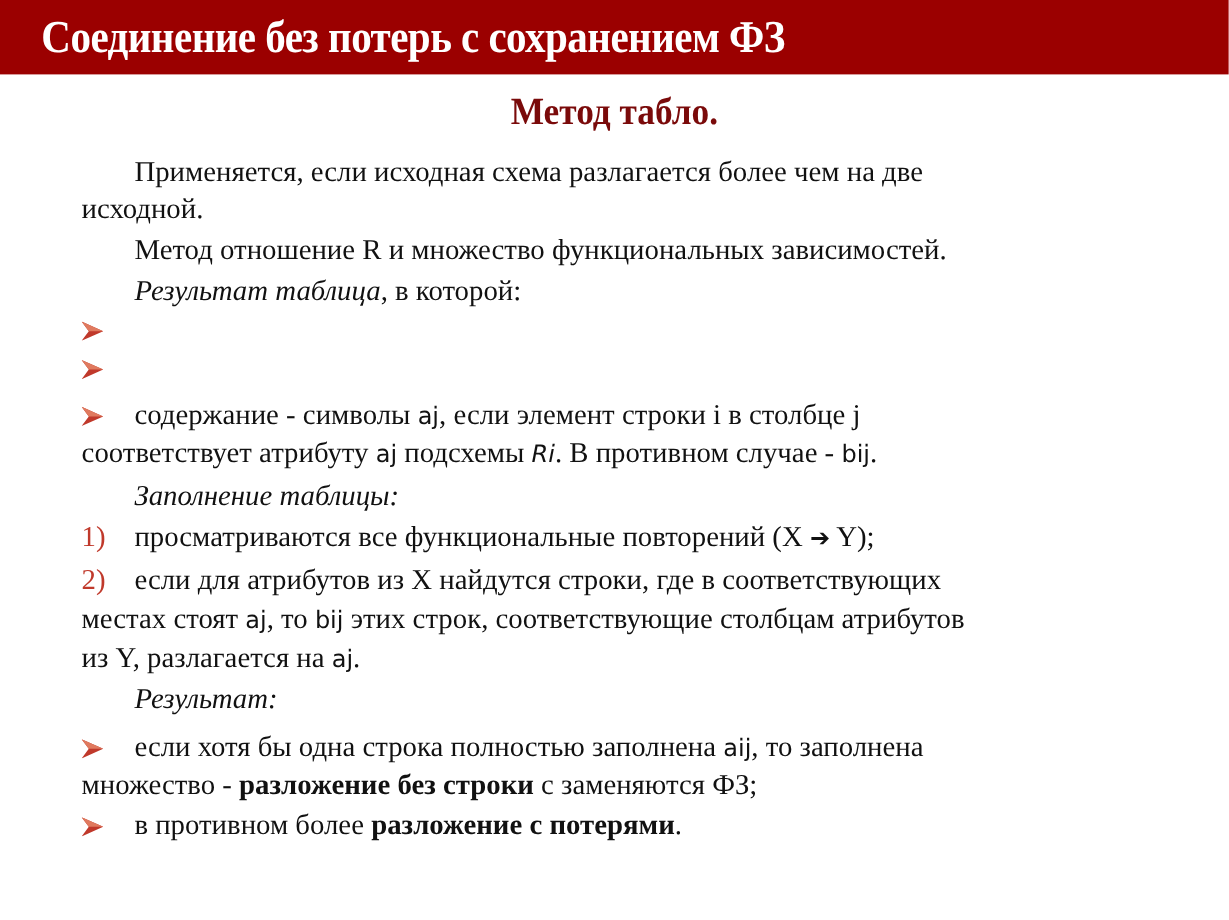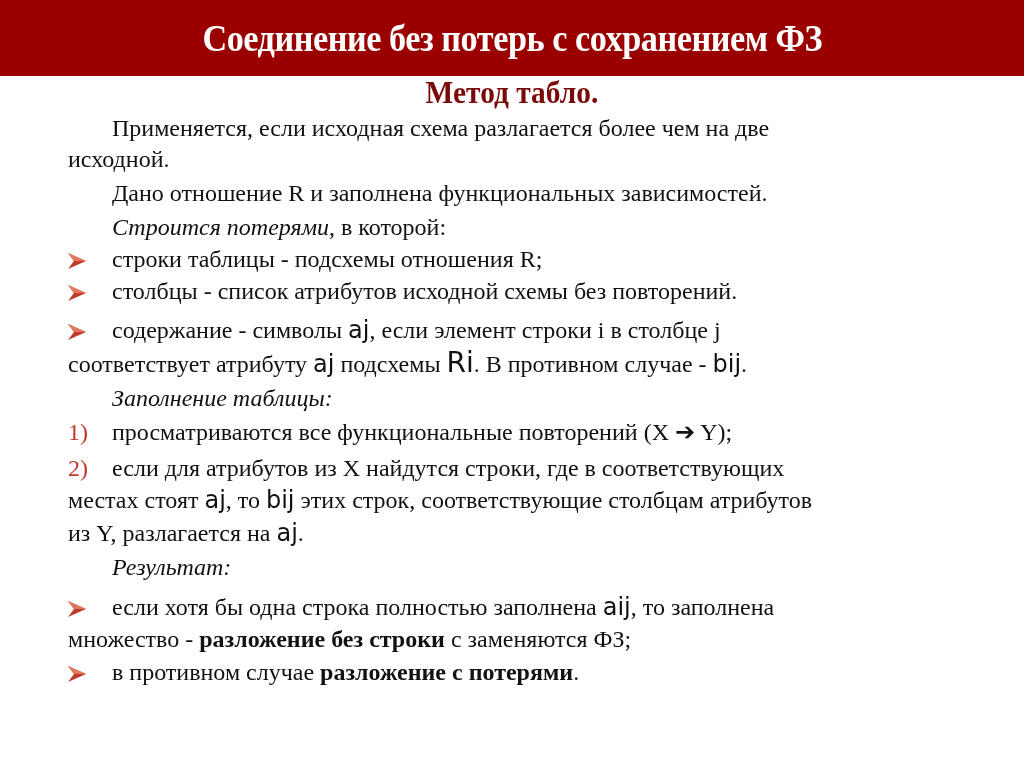--- a/index.html
+++ b/index.html
@@ -1,68 +1,68 @@
 <!DOCTYPE html>
 <html><head>
 <meta charset="utf-8">
 <style>
   html, body { margin: 0; padding: 0; }
   body {
     width: 1024px; height: 767px; background: #ffffff; position: relative; overflow: hidden;
     font-family: "Liberation Serif", "DejaVu Serif", serif; color: #111;
   }
   .header {
-    position: absolute; left: 0; top: 0; width: 1024px; height: 76px;
-    background: #9b0000; display: flex; align-items: center; justify-content: center;
+    position: absolute; left: 0; top: 0; width: 1024px; height: 62px;
+    background: #9b0000; display: flex; align-items: center; 
   }
   .header-title {
     color: #ffffff; font-weight: bold; font-size: 38px; letter-spacing: -0.5px;
     transform: scaleX(0.9); white-space: nowrap;
   }
   .subtitle {
     position: absolute; top: 74px; left: 0; width: 1024px; text-align: center;
     font-weight: bold; font-size: 32px; color: #7a0a0a; transform: scaleX(0.92);
   }
   .content { position: absolute; left: 68px; top: 113px; width: 900px; font-size: 24px; line-height: 31px; }
-  .line { position: absolute; left: 0; white-space: nowrap; }
+  .line { position: absolute; left: 0; white-space: nowrap; margin-top: 16px; }
   .ind { padding-left: 44px; }
   .it { font-style: italic; }
   .b { font-weight: bold; }
-  .sym { font-family: "DejaVu Sans", sans-serif; font-size: 24px; }
-  .symR { font-family: "DejaVu Sans", sans-serif; font-size: 28px; }
+  .sym { font-family: "DejaVu Sans", sans-serif; font-size: 20px; }
+  .symR { font-family: "DejaVu Sans", sans-serif; font-size: 20px; font-style: italic; }
   .bullet { display: inline-block; width: 44px; vertical-align: middle; }
   .bullet svg { display: block; }
   .num { color: #c0392b; display: inline-block; width: 44px; }
 </style>
 </head>
 <body>
 
 <div class="header">
   <span class="header-title">Соединение без потерь с сохранением ФЗ</span>
 </div>
 
 <div class="subtitle">Метод табло.</div>
 
 <div class="content">
   <div class="line ind" style="top:0px">Применяется, если исходная схема разлагается более чем на две</div>
   <div class="line" style="top:31px">исходной.</div>
-  <div class="line ind" style="top:65px">Дано отношение R и заполнена функциональных зависимостей.</div>
-  <div class="line ind" style="top:99px"><span class="it">Строится потерями</span><span>, в которой:</span></div>
+  <div class="line ind" style="top:65px">Метод отношение R и множество функциональных зависимостей.</div>
+  <div class="line ind" style="top:99px"><span class="it">Результат таблица</span><span>, в которой:</span></div>
 
   <div class="line" style="top:131px">
     <span class="bullet"><svg width="18" height="16" viewBox="0 0 18 16">
           <path d="M0 0 L18 8 L0 16 L6 8 Z" fill="#c0392b"></path>
           <path d="M0 0 L18 8 L6 8 Z" fill="#e07a5f"></path>
-        </svg></span><span>строки таблицы - подсхемы отношения R;</span>
+        </svg></span>
   </div>
   <div class="line" style="top:163px">
     <span class="bullet"><svg width="18" height="16" viewBox="0 0 18 16">
           <path d="M0 0 L18 8 L0 16 L6 8 Z" fill="#c0392b"></path>
           <path d="M0 0 L18 8 L6 8 Z" fill="#e07a5f"></path>
-        </svg></span><span>столбцы - список атрибутов исходной схемы без повторений.</span>
+        </svg></span>
   </div>
   <div class="line" style="top:202px">
     <span class="bullet"><svg width="18" height="16" viewBox="0 0 18 16">
           <path d="M0 0 L18 8 L0 16 L6 8 Z" fill="#c0392b"></path>
           <path d="M0 0 L18 8 L6 8 Z" fill="#e07a5f"></path>
         </svg></span><span>содержание - символы </span><span class="sym">aj</span><span>, если элемент строки i в столбце j</span>
   </div>
   <div class="line" style="top:234px">
     <span>соответствует атрибуту </span><span class="sym">aj</span><span> подсхемы </span><span class="symR">Ri</span><span>. В противном случае - </span><span class="sym">bij</span><span>.</span>
   </div>
@@ -88,15 +88,15 @@
           <path d="M0 0 L18 8 L6 8 Z" fill="#e07a5f"></path>
         </svg></span><span>если хотя бы одна строка полностью заполнена </span><span class="sym">aij</span><span>, то заполнена</span>
   </div>
   <div class="line" style="top:511px">
     <span>множество - </span><span class="b">разложение без строки</span><span> с заменяются ФЗ;</span>
   </div>
   <div class="line" style="top:544px">
     <span class="bullet"><svg width="18" height="16" viewBox="0 0 18 16">
           <path d="M0 0 L18 8 L0 16 L6 8 Z" fill="#c0392b"></path>
           <path d="M0 0 L18 8 L6 8 Z" fill="#e07a5f"></path>
-        </svg></span><span>в противном случае </span><span class="b">разложение с потерями</span><span>.</span>
+        </svg></span><span>в противном более </span><span class="b">разложение с потерями</span><span>.</span>
   </div>
 </div>
 
 </body></html>

